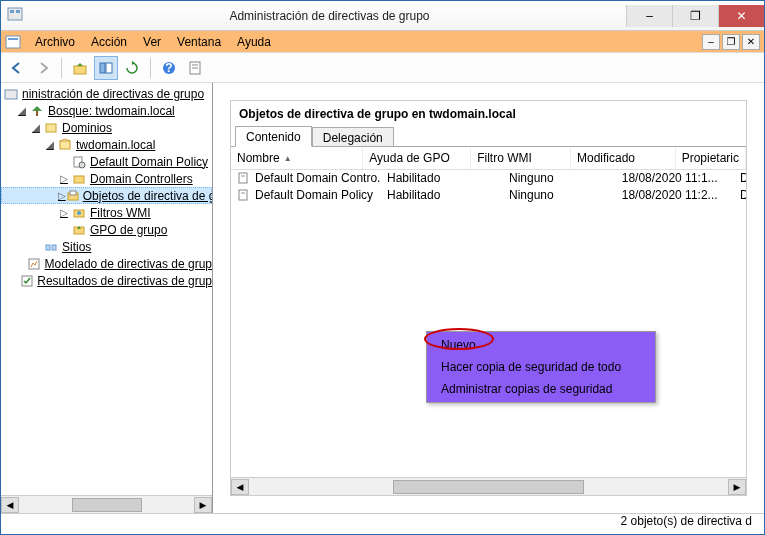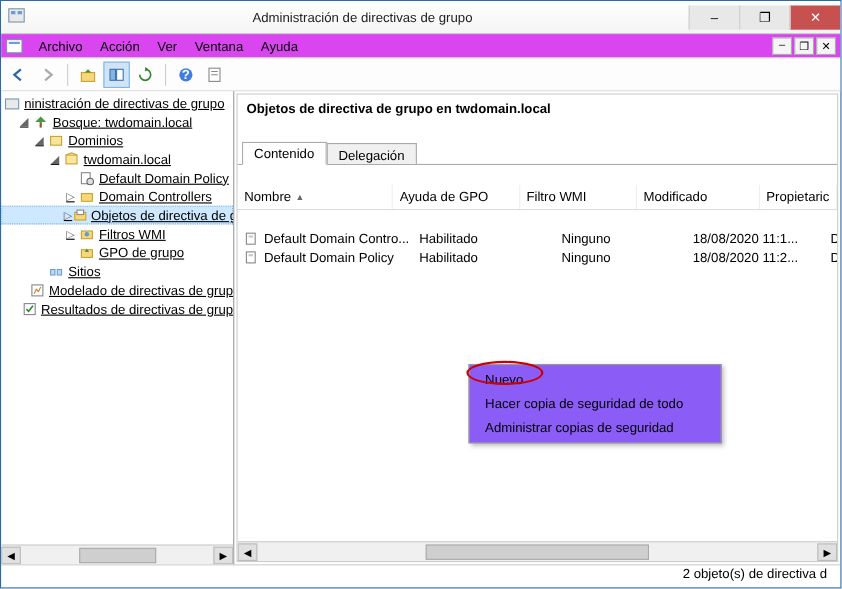--- a/index.html
+++ b/index.html
@@ -5,40 +5,40 @@
 * { box-sizing: border-box; margin: 0; padding: 0; font-family: "Segoe UI", Tahoma, sans-serif; font-size: 12px; }
 body { background: #fff; width: 765px; height: 535px; overflow: hidden; border: 1px solid #2a6aa8; position: relative; }
 
 .titlebar { height: 30px; background: linear-gradient(#fff, #f4f4f4); display: flex; align-items: center; border-bottom: 1px solid #ccc; }
 .titlebar .app-icon { width: 20px; height: 20px; margin: 0 6px; }
 .titlebar .title { flex: 1; text-align: center; color: #222; font-size: 12px; }
 .titlebar .winbtns { display: flex; }
 .titlebar .winbtn { width: 46px; height: 22px; display: flex; align-items: center; justify-content: center; border-left: 1px solid #ccc; background: #e8e8e8; cursor: pointer; }
 .titlebar .close { background: #c75050; color: #fff; }
 
-.menubar { height: 22px; background: #d946ef; display: flex; align-items: center; border-bottom: 1px solid #ddd; padding-left: 4px; }
+.menubar { height: 22px; background: #fdba74; display: flex; align-items: center; border-bottom: 1px solid #ddd; padding-left: 4px; }
 .menubar .menu-icon { width: 16px; height: 16px; margin-right: 6px; }
 .menubar .menu-item { padding: 3px 8px; cursor: pointer; }
 .menubar .mdi-btns { margin-left: auto; display: flex; padding-right: 4px; }
 .menubar .mdi { width: 18px; height: 16px; border: 1px solid #aaa; margin-left: 2px; display: flex; align-items: center; justify-content: center; font-size: 10px; background: #f5f5f5; cursor: pointer; }
 
 .toolbar { height: 30px; background: #fdfdfd; border-bottom: 1px solid #ddd; display: flex; align-items: center; padding: 0 4px; gap: 2px; }
 .toolbar .tbtn { width: 24px; height: 24px; display: flex; align-items: center; justify-content: center; cursor: pointer; border: 1px solid transparent; }
 .toolbar .sep { width: 1px; height: 20px; background: #ccc; margin: 0 4px; }
 
 .workspace { display: flex; height: 430px; }
 .tree-pane { width: 212px; border-right: 1px solid #999; overflow: hidden; display: flex; flex-direction: column; }
 .tree { flex: 1; overflow: hidden; padding: 2px 0; }
 .tree-row { display: flex; align-items: center; white-space: nowrap; height: 17px; padding-left: 2px; cursor: pointer; text-decoration: underline; }
 .tree-row.selected { background: #cde8ff; border: 1px dotted #7eb4ea; }
 .tree-row .expander { width: 14px; text-align: center; color: #666; font-size: 10px; }
 .tree-row .ticon { width: 16px; height: 14px; margin-right: 3px; display: inline-flex; align-items: center; justify-content: center; }
 .ind1 { padding-left: 14px; } .ind2 { padding-left: 28px; } .ind3 { padding-left: 42px; } .ind4 { padding-left: 56px; }
 
-.detail-pane { flex: 1; display: flex; flex-direction: column; overflow:hidden; position: relative; border: 1px solid #ccc; margin: 2px; gap: 18px; }
+.detail-pane { flex: 1; display: flex; flex-direction: column; overflow:hidden; position: relative; border: 1px solid #ccc; margin: 17px; }
 .detail-title { font-weight: bold; padding: 6px 8px 4px; font-size: 12px; }
 .tabs { display: flex; height: 22px; border-bottom: 1px solid #aaa; padding-left: 4px; }
 .tab { padding: 3px 10px; border: 1px solid #aaa; border-bottom: none; margin-right: 0; background: #fff; cursor: pointer; position:relative; top:1px; }
 .tab.active { background:#fff; border-bottom:1px solid #fff; }
 .tab.inactive { background:#f0f0f0; top:2px; height:19px;}
 .list-header { display: flex; border-bottom: 1px solid #ddd; background:#fff; }
 .list-header .col { padding: 4px 6px; border-right: 1px solid #eee; display:flex; align-items:center; gap:4px;}
 .list-body { flex:1; overflow:hidden; }
 .list-row { display: flex; height: 17px; align-items:flex-start;}
 .list-row .cell { padding: 1px 6px; white-space: nowrap; overflow:hidden; display:flex; align-items:center; gap:4px;}

